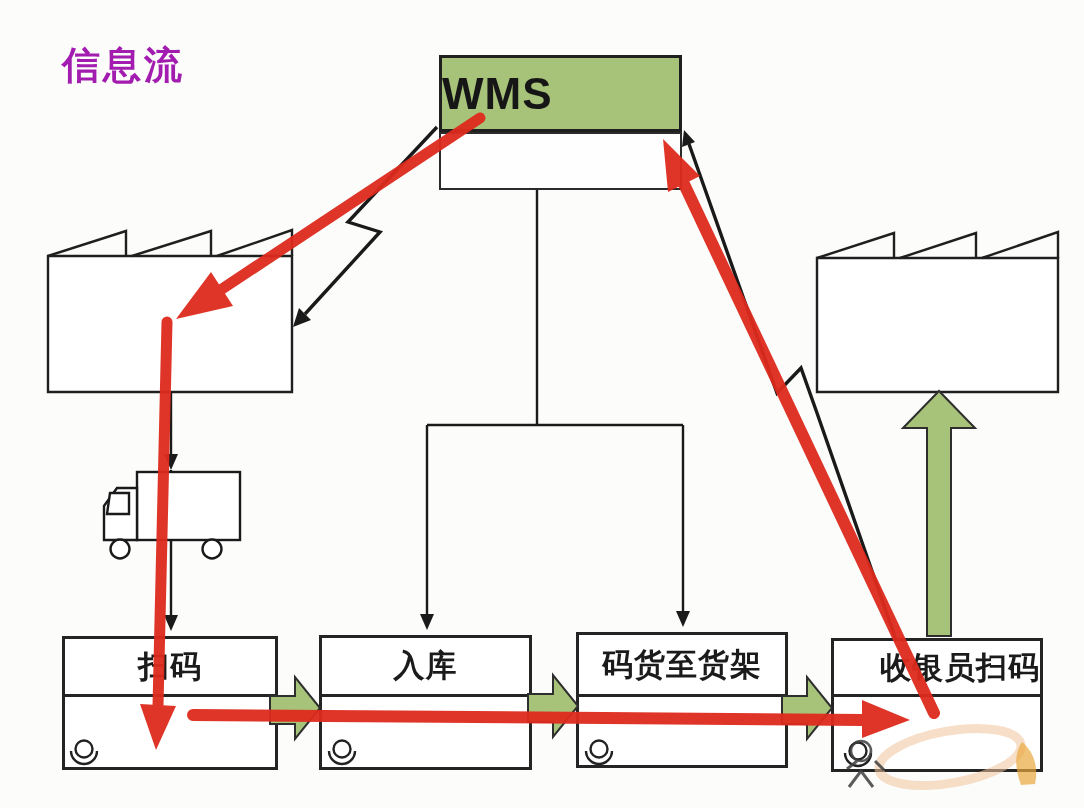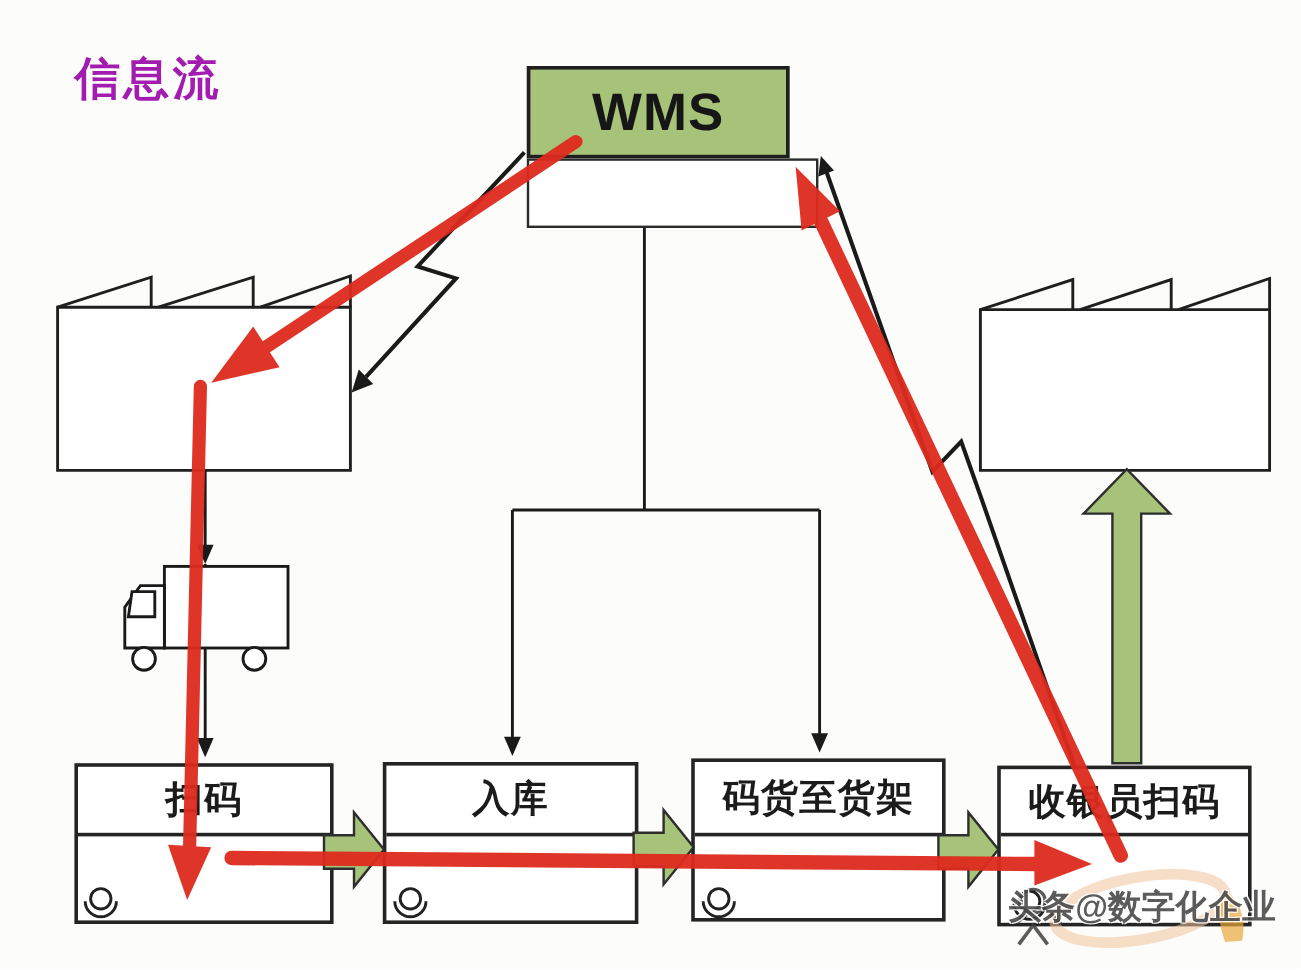--- a/index.html
+++ b/index.html
@@ -2,23 +2,23 @@
 <html><head>
 <meta charset="utf-8">
 <style>
   html,body{margin:0;padding:0;background:#ffffff;}
   body{font-family:"Liberation Sans","DejaVu Sans",sans-serif;}
   .stage{position:relative;width:1084px;height:808px;background:#fcfcfb;overflow:hidden;}
 
   .title{position:absolute;left:62px;top:40px;font-size:38px;font-weight:700;
          color:#a21caf;letter-spacing:3px;z-index:2;}
 
-  .wms-box{position:absolute;left:439px;top:55px;width:219px;height:77px;
+  .wms-box{position:absolute;left:439px;top:55px;width:243px;height:77px;
            box-sizing:border-box;border:3px solid #1f1f1f;background:#a6c379;
-           display:flex;align-items:center;justify-content:center;z-index:1;}
+           display:flex;align-items:center;z-index:1;}
   .wms-box span{font-size:44px;font-weight:600;color:#161616;letter-spacing:1px;}
   .wms-sub{position:absolute;left:439px;top:132px;width:243px;height:58px;
            box-sizing:border-box;border:2px solid #2b2b2b;background:#fefefe;z-index:1;}
 
   .entity-label{position:absolute;z-index:2;text-align:center;color:#222;}
   .entity-label.supplier{left:118px;top:310px;width:110px;font-size:21px;font-weight:500;}
   .entity-label.customer{left:878px;top:305px;width:110px;font-size:22px;font-weight:600;}
 
   .pbox{position:absolute;box-sizing:border-box;border:3px solid #242424;background:#ffffff;z-index:1;}
   .pbox .pbox-header{box-sizing:border-box;border-bottom:3px solid #242424;
@@ -62,21 +62,21 @@
   </div>
 
   <div class="pbox" style="left:576px;top:632px;width:212px;height:136px;display:flex;flex-direction:column;">
     <div class="pbox-header" style="height:62px;font-family:Liberation Mono, monospace;">
       <span>码货至货架</span>
     </div>
     <div class="pbox-body"></div>
   </div>
 
   <div class="pbox" style="left:831px;top:638px;width:212px;height:134px;display:flex;flex-direction:column;">
-    <div class="pbox-header" style="height:56px;">
+    <div class="pbox-header" style="height:56px;justify-content:flex-end;">
       <span>收银员扫码</span>
     </div>
     <div class="pbox-body"></div>
   </div>
 
   <svg class="overlay" viewBox="0 0 1084 808" xmlns="http://www.w3.org/2000/svg">
 
     <g fill="#ffffff" stroke="#1f1f1f" stroke-width="2.4">
       <path d="M48,256 H292 V392 H48 Z"></path>
       <path fill="none" d="M48,256 L126,231 V256 M132,256 L211,231 V256 M217,256 L292,230 V256"></path>
@@ -163,15 +163,14 @@
     <g>
       <ellipse cx="950" cy="757" rx="72" ry="26" fill="none" stroke="#f0c39a" stroke-width="9" opacity="0.55" transform="rotate(-10 950 757)"></ellipse>
       <path fill="#e9a83f" opacity="0.7" d="M1022,742 C1033,751 1039,766 1035,784 L1021,785 C1014,766 1015,752 1022,742 Z"></path>
       <g stroke="#3f3f3f" fill="none" opacity="0.85">
         <circle cx="861" cy="751" r="10" stroke-width="2.6"></circle>
         <path stroke-width="3" d="M847,769 L857,761 M875,761 L884,770 M849,787 L861,771 L873,787"></path>
       </g>
     </g>
   </svg>
 
-  <div class="watermark-text">头条@数字化企业</div>
 
 </div>
 
 </body></html>

